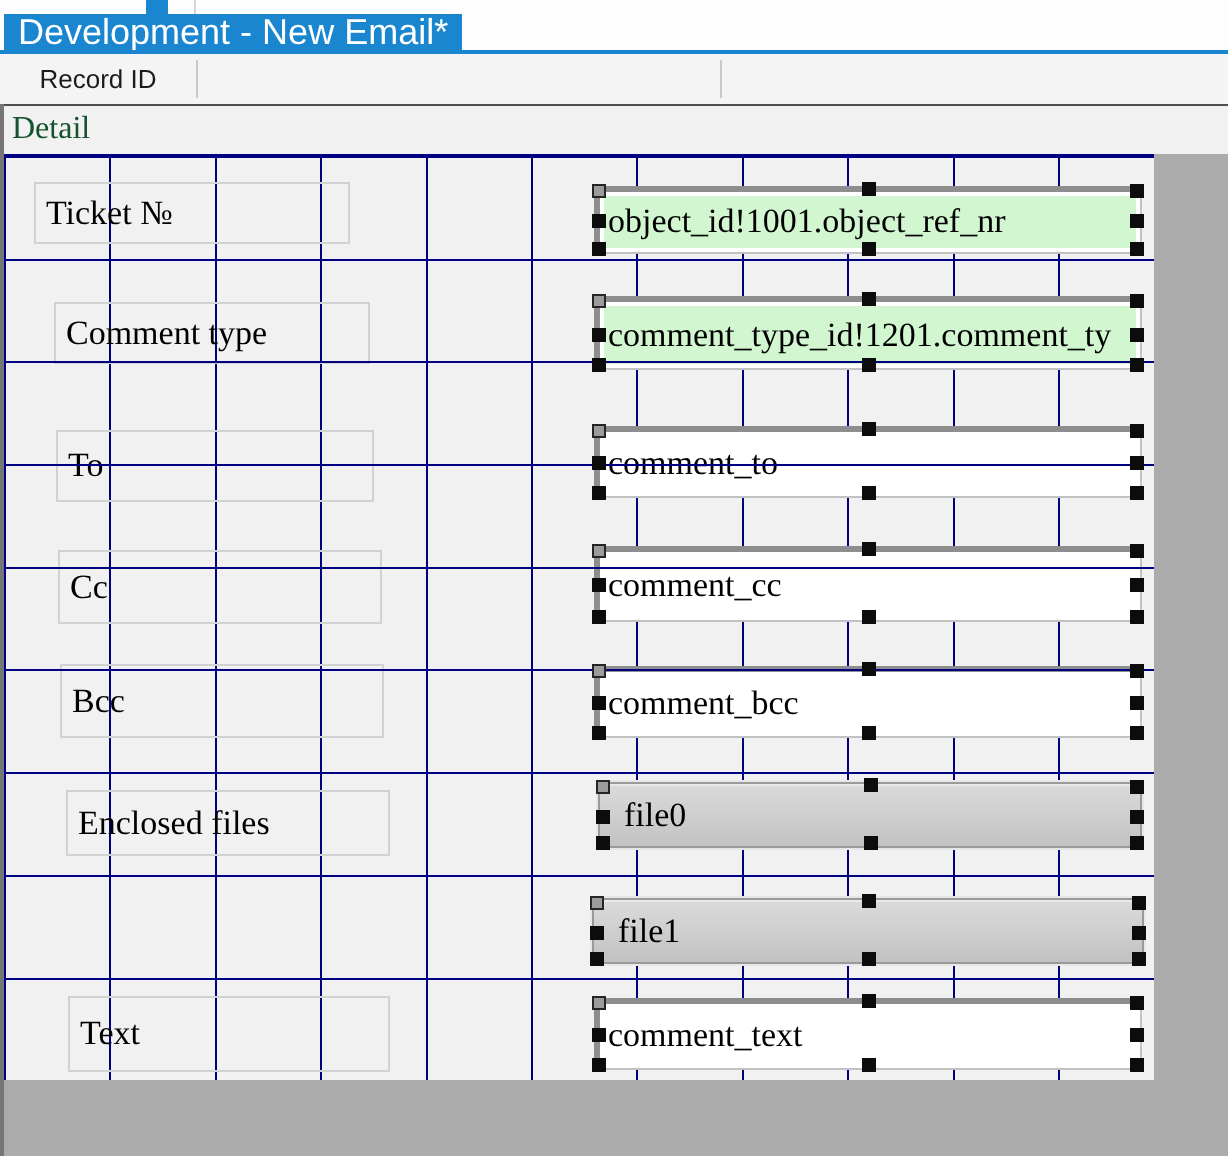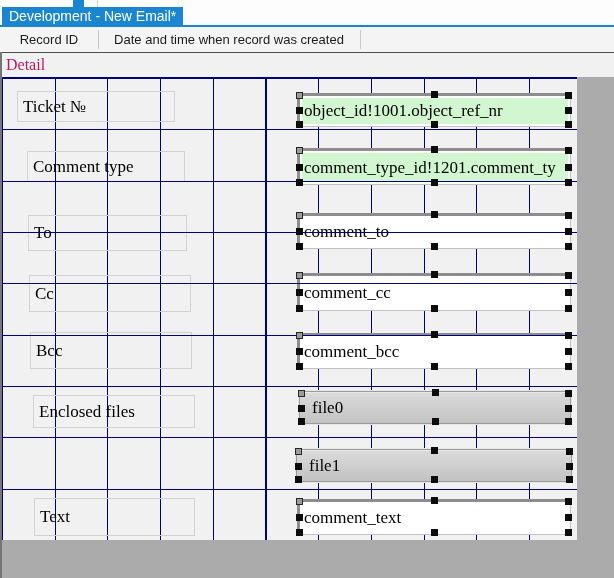--- a/index.html
+++ b/index.html
@@ -6,28 +6,28 @@
   html,body{width:614px;height:578px}
   body{
     position:relative;overflow:hidden;background:#fdfdfd;
     font-family:"Liberation Sans","DejaVu Sans",sans-serif;
     --accent:#1a86cf; --grid:#000080; --green:#d2f7d0; --serif:"Liberation Serif","DejaVu Serif",serif;
   }
   .abs{position:absolute}
   #top-strip{left:0;top:0;width:614px;height:7px;background:#fdfdfd}
   #top-fragment{left:73px;top:0;width:11px;height:7px;background:var(--accent)}
   #top-divider{left:97px;top:0;width:1px;height:7px;background:#d5d5d5}
-  #tab{left:2px;top:7px;height:18px;background:var(--accent);color:#fff;font-size:14px;
+  #tab{left:2px;top:7px;height:18px;background:var(--accent);color:#fff;font-size:18px;
        line-height:18px;padding:0 7px;white-space:nowrap;display:inline-block}
   #tab-underline{left:0;top:25px;width:614px;height:2px;background:var(--accent)}
   #header-row{left:0;top:27px;width:614px;height:25px;background:#f4f4f4;display:flex}
   .hcell{display:flex;align-items:center;justify-content:center;font-size:13px;color:#1b1b1b;height:100%}
   .hdiv{position:absolute;top:30px;height:19px;width:1px;background:#c9c9c9;z-index:2}
   #detail-band{left:0;top:52px;width:614px;height:25px;background:#f1f1f1;border-top:1px solid #4e4e4e;
-       font-family:var(--serif);font-size:16px;color:#be185d;display:flex;align-items:center;padding-left:6px}
+       font-family:var(--serif);font-size:16px;color:#14532d;display:flex;align-items:center;padding-left:6px}
   #design{left:0;top:77px;width:577px;height:463px;background-color:#f1f1f1;
        background-image:repeating-linear-gradient(90deg,var(--grid) 0 1px,transparent 1px 52.7px);
        background-position:2px 0}
   #hlines{left:0;top:77px;width:577px;height:463px;pointer-events:none;z-index:30;
        background-image:repeating-linear-gradient(180deg,var(--grid) 0 1px,transparent 1px 51.35px);
        background-position:0 1px}
   #right-gutter{left:577px;top:77px;width:37px;height:501px;background:#ababab}
   #bottom-gutter{left:0;top:540px;width:577px;height:38px;background:#ababab}
   #left-border{left:0;top:52px;width:2px;height:526px;background:#767676;z-index:40}
   .lbl{position:absolute;border:1px solid #d2d2d2;z-index:5;display:flex;align-items:center;
@@ -50,21 +50,20 @@
 
 <div class="abs" id="top-strip"></div>
 <div class="abs" id="top-fragment"></div>
 <div class="abs" id="top-divider"></div>
 
 <div class="abs" id="tab">Development - New Email*</div>
 <div class="abs" id="tab-underline"></div>
 
 <div class="abs" id="header-row">
   <div class="hcell" style="width:98px">Record ID</div>
-  <div class="hcell" style="width:262px">Date and time when record was created</div>
 </div>
 <div class="hdiv" style="left:98px"></div>
 <div class="hdiv" style="left:360px"></div>
 
 <div class="abs" id="detail-band">Detail</div>
 
 <div class="abs" id="design"></div>
 <div class="abs" id="hlines"></div>
 <div class="abs" id="right-gutter"></div>
 <div class="abs" id="bottom-gutter"></div>

